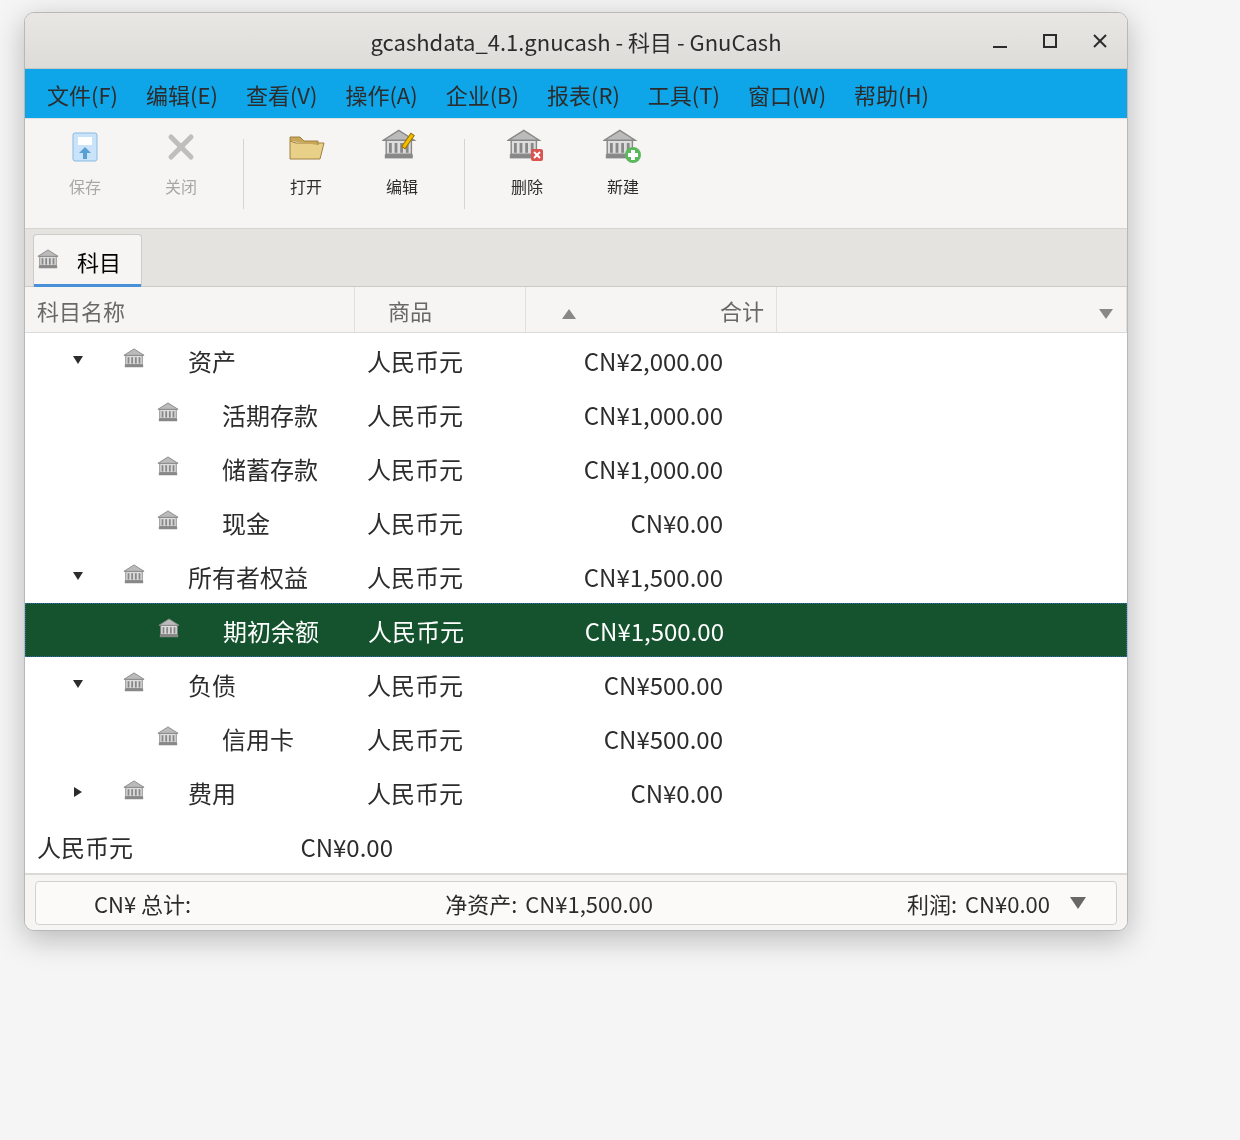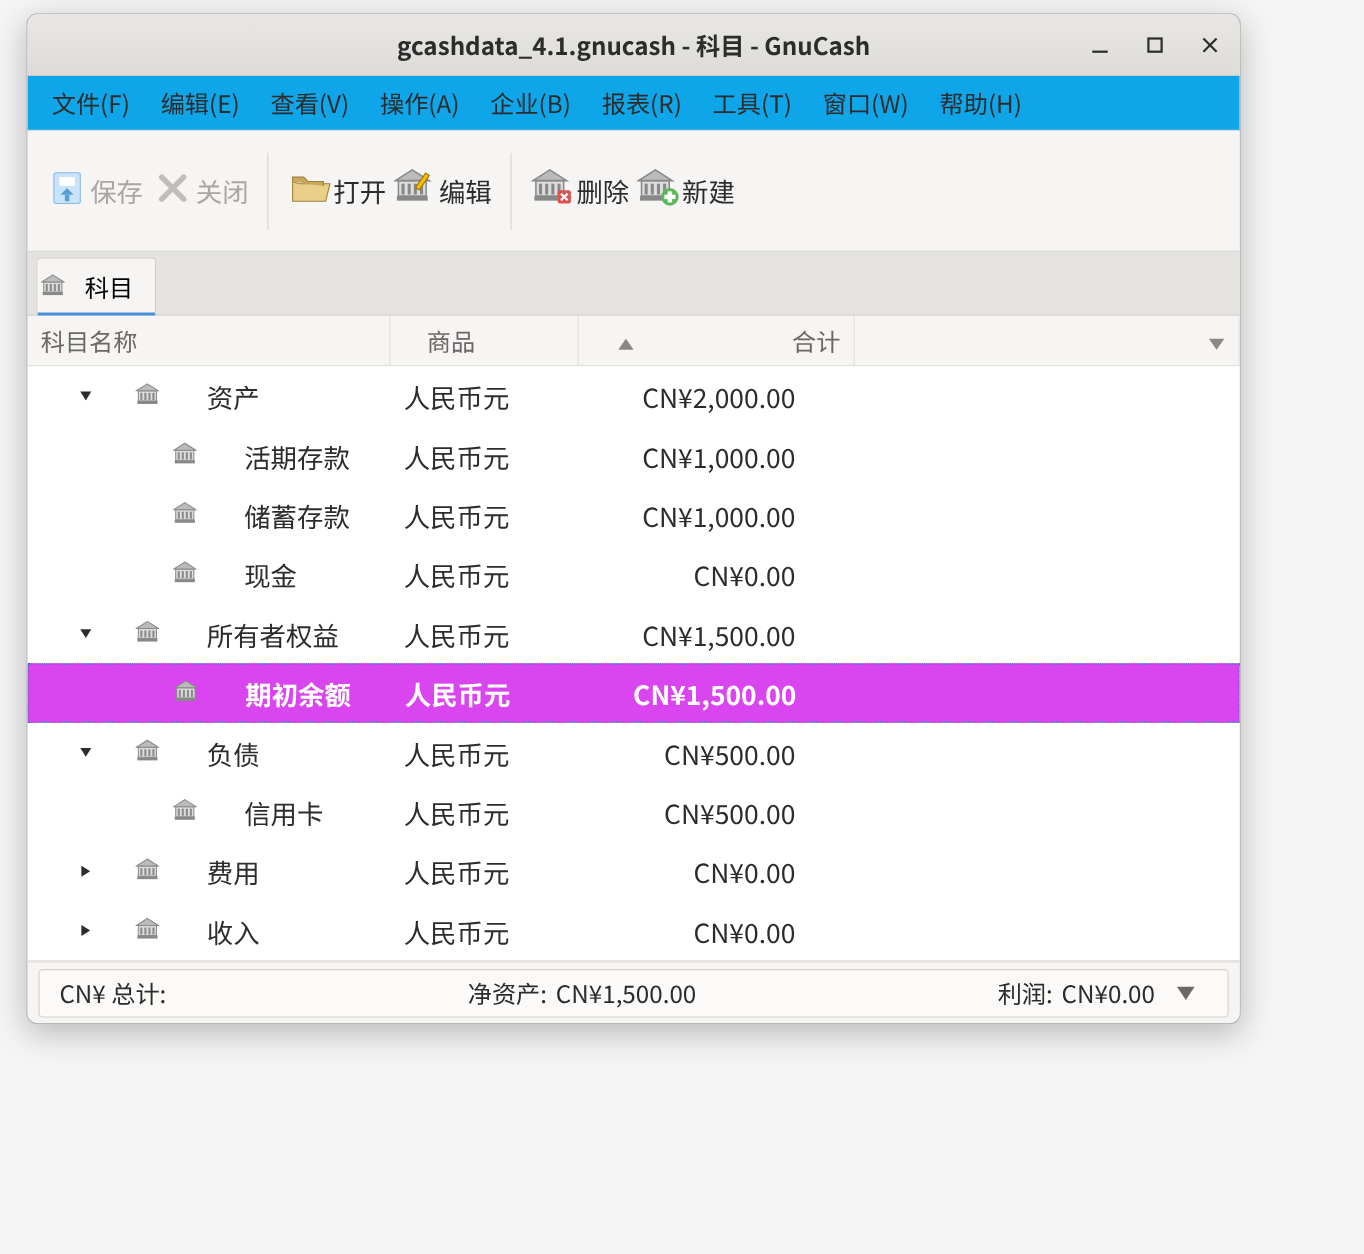--- a/index.html
+++ b/index.html
@@ -25,21 +25,21 @@
     height: 56px;
     display: flex;
     align-items: center;
     justify-content: center;
     background: linear-gradient(#e9e7e4, #dedcd9);
     border-bottom: 1px solid #c8c6c3;
     position: relative;
   }
   .titlebar-title {
     font-size: 22px;
-    font-weight: bold;
+    font-weight: normal;
     color: #2c2c2c;
   }
   .window-controls {
     position: absolute;
     right: 14px;
     top: 0;
     height: 56px;
     display: flex;
     align-items: center;
     gap: 24px;
@@ -72,28 +72,28 @@
   .toolbar {
     height: 110px;
     display: flex;
     align-items: center;
     padding: 0 12px;
     background: #f6f5f4;
     border-bottom: 1px solid #d6d4d1;
   }
   .tool-btn {
     display: flex;
-    flex-direction: row;
-    align-items: center;
-    justify-content: center;
+    flex-direction: column;
+    align-items: center;
+    justify-content: flex-start;
     min-width: 96px;
     height: 96px;
     cursor: pointer;
     color: #2c2c2c;
-    font-size: 24px;
+    font-size: 16px;
   }
   .tool-btn.disabled { color: #a9a7a4; }
   .tool-icon {
     width: 42px;
     height: 42px;
     margin-bottom: 6px;
     display: flex;
     align-items: center;
     justify-content: center;
   }
@@ -152,24 +152,23 @@
     font-size: 24px;
     color: #2c2c2c;
     border-bottom: 1px solid #dcdad7;
   }
   .tree-row {
     display: flex;
     height: 54px;
     align-items: center;
   }
   .tree-row.selected {
-    background: #d946ef;
+    background: #14532d;
     color: #fff;
     border: 1px dotted #2c6bb0;
-    font-weight: bold;
   }
   .cell-name {
     width: 330px;
     display: flex;
     align-items: center;
     padding-left: 8px;
     gap: 33px;
   }
   .cell-commodity {
     width: 150px;
@@ -210,21 +209,21 @@
     border: 1px solid #d3d1ce;
     border-radius: 4px;
     background: #fbfaf9;
     display: flex;
     align-items: center;
     justify-content: space-between;
     padding: 0 18px;
     font-size: 22px;
     color: #2c2c2c;
   }
-  .status-seg { display: flex; align-items: center; gap: 8px; }
+  .status-seg { display: flex; align-items: center; gap: 8px; margin-left: 40px; }
   .dropdown-tri {
     width: 40px;
     display: flex;
     align-items: center;
     justify-content: center;
     color: #6a6866;
     cursor: pointer;
   }
 </style>
 </head>
@@ -517,34 +516,20 @@
             <svg width="22" height="22" viewBox="0 0 24 24">
               <use href="#bank-icon"></use>
             </svg>
           </span>
           <span>费用</span>
         </div>
         <div class="cell-commodity">人民币元</div>
         <div class="cell-total">CN¥0.00</div>
       </div>
       <div class="tree-row">
-        <div class="cell-name">
-          <span style="display: inline-block; width: 0px;"></span>
-          <span class="expander">
-            <svg width="12" height="12" viewBox="0 0 12 12">
-              <polygon points="2,1 10,6 2,11" fill="currentColor"></polygon>
-            </svg>
-          </span>
-          <span class="acct-icon">
-            <svg width="22" height="22" viewBox="0 0 24 24">
-              <use href="#bank-icon"></use>
-            </svg>
-          </span>
-          <span>收入</span>
-        </div>
         <div class="cell-commodity">人民币元</div>
         <div class="cell-total">CN¥0.00</div>
       </div>
     </div>
 
   <div class="statusbar">
     <div class="status-inner">
       <div class="status-seg">
         <span>CN¥ 总计:</span>
       </div>

